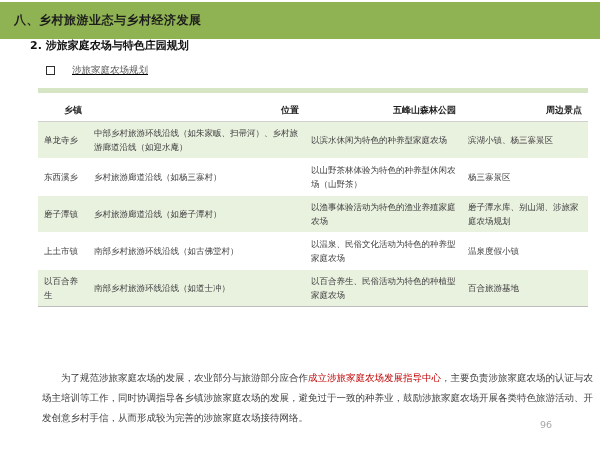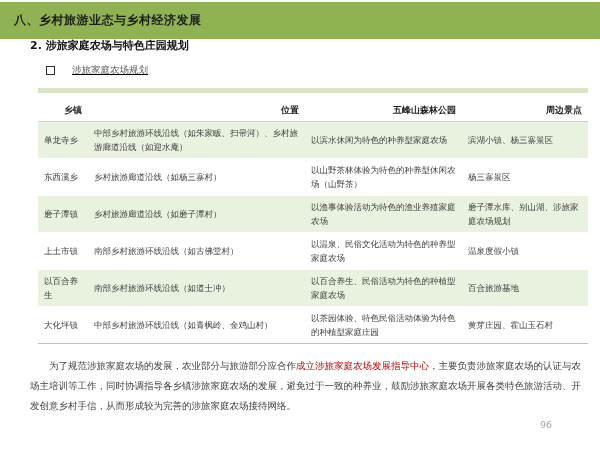--- a/index.html
+++ b/index.html
@@ -40,21 +40,21 @@
     border-top:1px solid #ffffff;
   }
   table.farm tr.alt td{background:#E9F1DF;}
   table.farm tr:last-child td{border-bottom:1px solid #bdbdbd;}
   .col-town{width:50px;}
   .col-loc{width:217px;}
   .col-dev{width:157px;}
   .col-spot{width:126px;}
   .summary{
     position:absolute;top:356px;left:30px;width:556px;
-    font-size:9.5px;line-height:20px;color:#3f3f3f;text-indent:2em;margin:0;
+    font-size:9.5px;line-height:20px;color:#3f3f3f;text-indent:2em;margin:12px;
   }
   .summary .highlight{color:#C00000;}
   .page-number{
     position:absolute;top:419px;left:540px;font-size:9.5px;color:#a6a6a6;
   }
 </style>
 </head>
 <body>
 
 <div class="top-bar">
@@ -109,25 +109,19 @@
           <td>南部乡村旅游环线沿线（如古佛堂村）</td>
           <td>以温泉、民俗文化活动为特色的种养型家庭农场</td>
           <td>温泉度假小镇</td>
         </tr>
         <tr class="alt">
           <td>以百合养生</td>
           <td>南部乡村旅游环线沿线（如道士冲）</td>
           <td>以百合养生、民俗活动为特色的种植型家庭农场</td>
           <td>百合旅游基地</td>
         </tr>
-        <tr>
-          <td>大化坪镇</td>
-          <td>中部乡村旅游环线沿线（如青枫岭、金鸡山村）</td>
-          <td>以茶园体验、特色民俗活动体验为特色的种植型家庭庄园</td>
-          <td>黄芽庄园、霍山玉石村</td>
-        </tr>
       </tbody>
   </table>
 </div>
 
 <p class="summary"><span>为了规范涉旅家庭农场的发展，农业部分与旅游部分应合作</span><span class="highlight">成立涉旅家庭农场发展指导中心</span><span>，主要负责涉旅家庭农场的认证与农场主培训等工作，同时协调指导各乡镇涉旅家庭农场的发展，避免过于一致的种养业，鼓励涉旅家庭农场开展各类特色旅游活动、开发创意乡村手信，从而形成较为完善的涉旅家庭农场接待网络。</span></p>
 
 <div class="page-number">96</div>
 
 </body></html>

